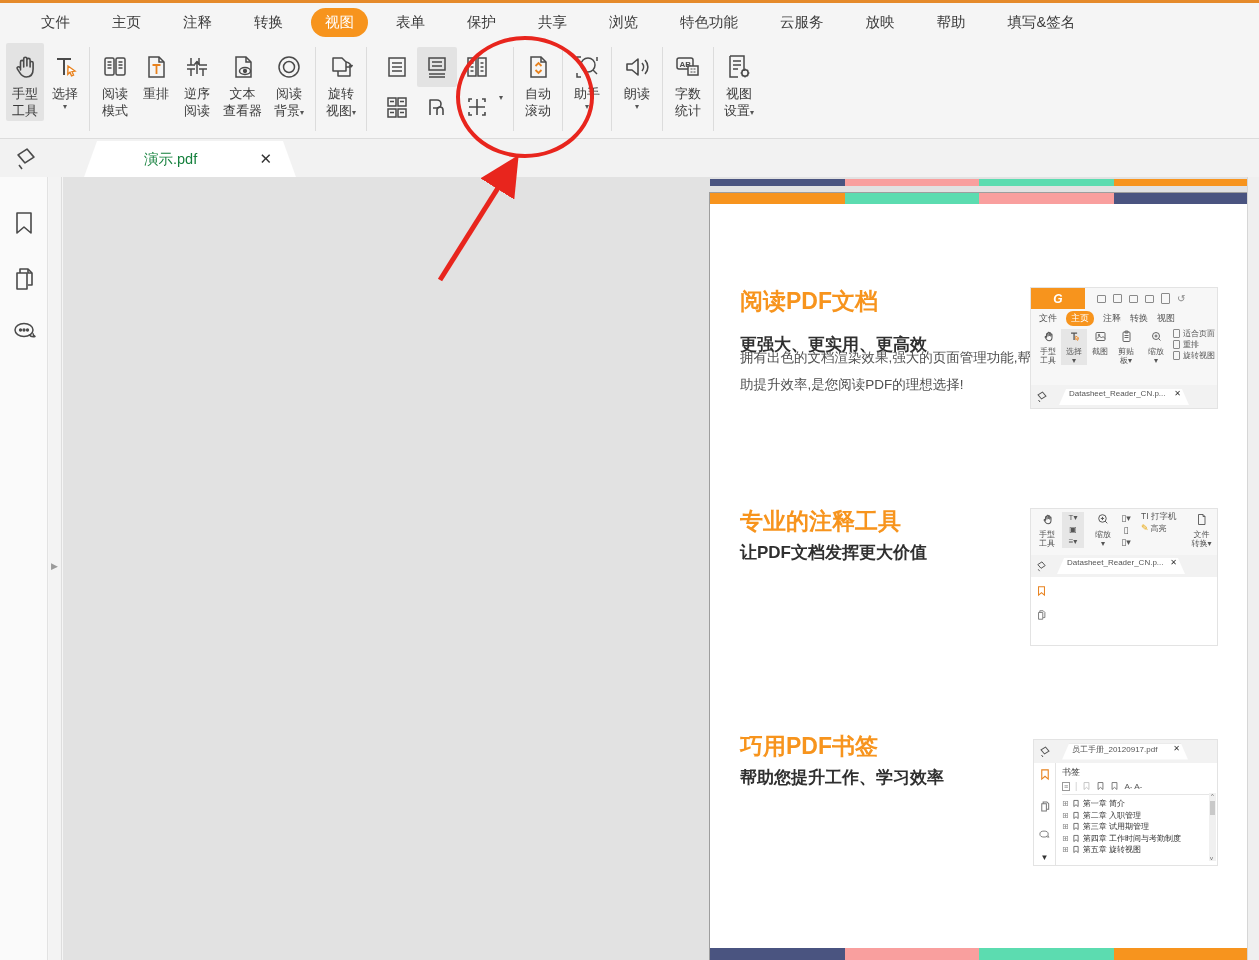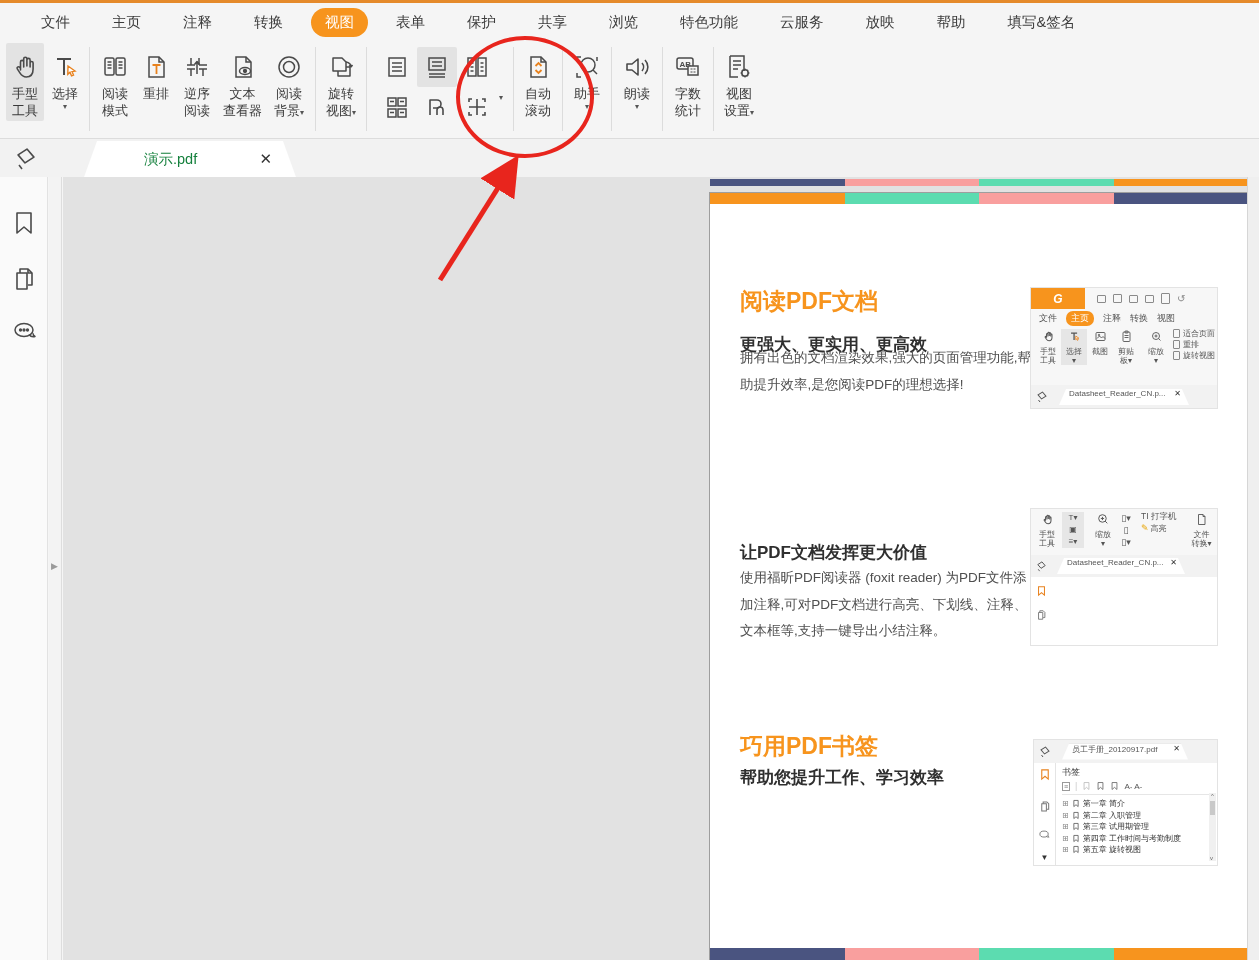--- a/index.html
+++ b/index.html
@@ -385,22 +385,22 @@
       <div style="background:#4a5480"></div>
         <div style="background:#f99f9e"></div>
       <div style="background:#5cdcb0"></div>
         <div style="background:#f7941e"></div>
     </div>
 
     <div class="sect-h" style="top:93px">阅读PDF文档</div>
     <div class="sect-s" style="top:140px">更强大、更实用、更高效</div>
     <div class="sect-b" style="top:152px">拥有出色的文档渲染效果,强大的页面管理功能,帮助提升效率,是您阅读PDF的理想选择!</div>
 
+    <div class="sect-h" style="top:313px">专业的注释工具</div>
     <div class="sect-s" style="top:348px">让PDF文档发挥更大价值</div>
-    <div class="sect-b" style="top:372px">使用福昕PDF阅读器 (foxit reader) 为PDF文件添加注释,可对PDF文档进行高亮、下划线、注释、文本框等,支持一键导出小结注释。</div>
 
     <div class="sect-h" style="top:538px">巧用PDF书签</div>
     <div class="sect-s" style="top:573px">帮助您提升工作、学习效率</div>
 
     <div class="thumb" style="left:320px; top:94px; width:188px; height:122px">
       <div class="mini-row" style="height:21px; background:#f7f7f7">
         <div style="width:54px; height:21px; background:#f7941d; display:flex; align-items:center; justify-content:center">
           <span style="color:#fff; font-weight:bold; font-style:italic; font-size:12px">G</span>
         </div>
         <div style="display:flex; gap:7px; margin-left:12px">

